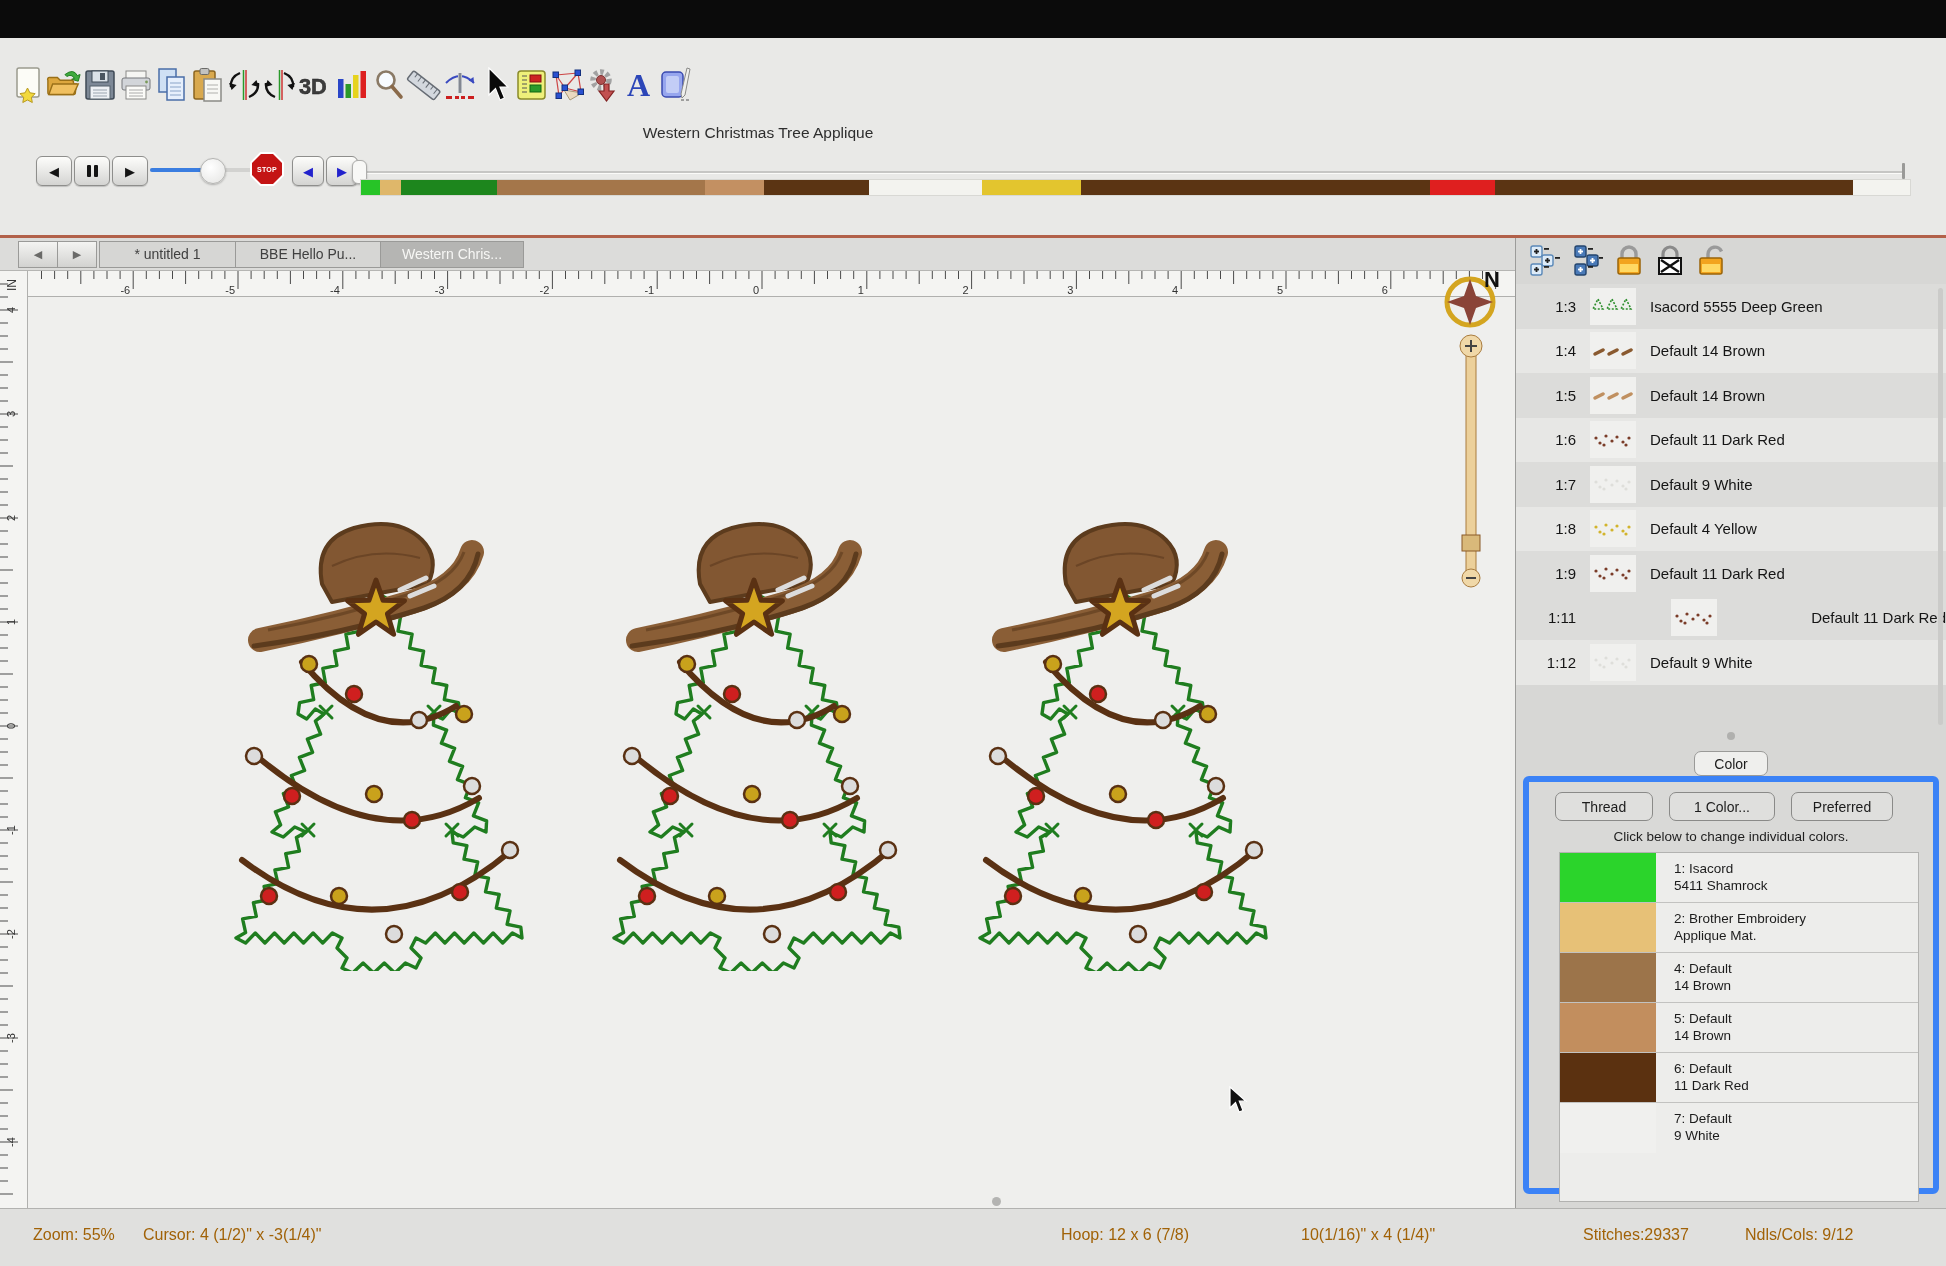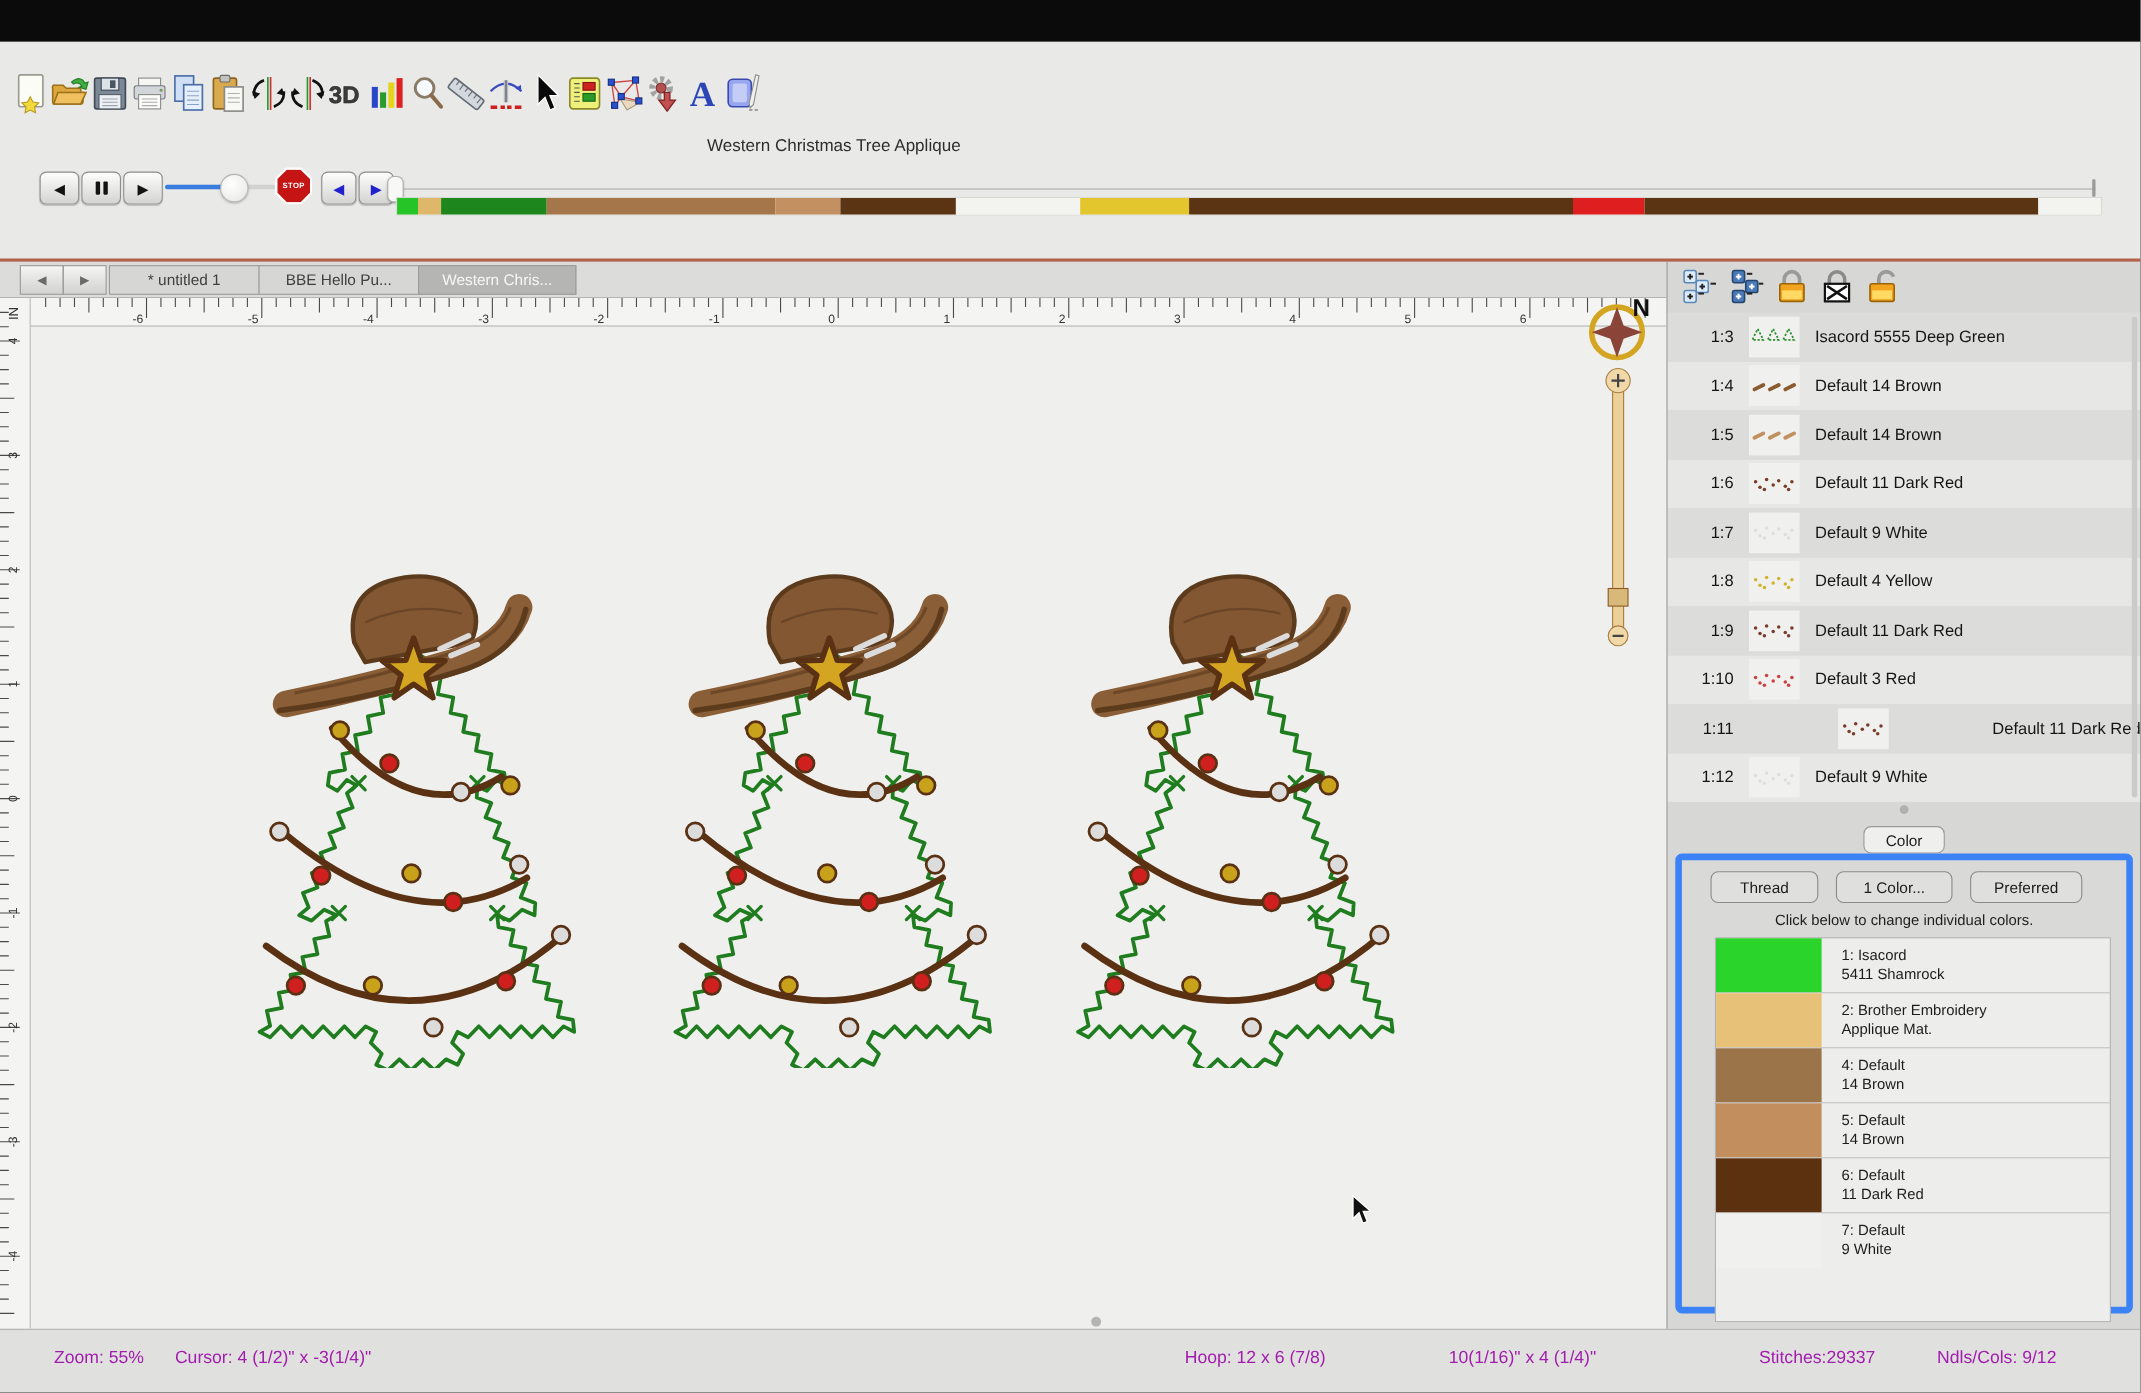--- a/index.html
+++ b/index.html
@@ -68,21 +68,21 @@
          font-size:14px;color:#1c1c1c;display:flex;align-items:center;justify-content:center;}
   #cp-hint{position:absolute;left:0;right:0;top:47px;text-align:center;font-size:13.5px;color:#1e1e1e;}
   #color-list{position:absolute;left:30px;top:70px;width:360px;height:350px;background:#ededeb;
               border:1px solid #b2b2b0;box-sizing:border-box;}
   .crow{height:50px;display:flex;border-bottom:1px solid #c2c2c0;box-sizing:border-box;}
   .crow:last-child{border-bottom:none;}
   .crow .sw{width:96px;height:100%;}
   .crow .ct{padding:7px 0 0 18px;font-size:13.5px;line-height:17px;color:#1c1c1c;}
   
   #statusbar{position:absolute;left:0;top:1208px;width:1946px;height:58px;background:#e0e0de;border-top:1px solid #b2b2b0;box-sizing:border-box;}
-  #statusbar span{position:absolute;top:17px;font-size:16px;color:#a21caf;white-space:pre;margin-left:16px;}
+  #statusbar span{position:absolute;top:17px;font-size:16px;color:#a16207;white-space:pre;}
 </style>
 </head>
 <body>
 
 <div id="app">
 
   <div id="menubar"></div>
 
   <div id="topchrome">
     <div id="toolbar-icons">
@@ -799,37 +799,20 @@
                 <circle cx="22" cy="11" r="1.6" fill="#7a3c28"></circle>
                 <circle cx="27" cy="7" r="1.6" fill="#7a3c28"></circle>
                 <circle cx="33" cy="12" r="1.6" fill="#7a3c28"></circle>
                 <circle cx="39" cy="8" r="1.6" fill="#7a3c28"></circle>
                 <circle cx="14" cy="15" r="1.6" fill="#7a3c28"></circle>
                 <circle cx="36" cy="15" r="1.6" fill="#7a3c28"></circle>
               </svg>
             </div>
             <span class="lbl">Default 11 Dark Red</span>
           </div>
-          <div class="trow" style="background: rgb(231, 231, 229);">
-            <span class="pos">1:10</span>
-            <div class="thumbbox">
-              <svg width="46" height="20" viewBox="0 0 46 20">
-                <circle cx="6" cy="8" r="1.6" fill="#cc4040"></circle>
-                <circle cx="10" cy="13" r="1.6" fill="#cc4040"></circle>
-                <circle cx="16" cy="6" r="1.6" fill="#cc4040"></circle>
-                <circle cx="22" cy="11" r="1.6" fill="#cc4040"></circle>
-                <circle cx="27" cy="7" r="1.6" fill="#cc4040"></circle>
-                <circle cx="33" cy="12" r="1.6" fill="#cc4040"></circle>
-                <circle cx="39" cy="8" r="1.6" fill="#cc4040"></circle>
-                <circle cx="14" cy="15" r="1.6" fill="#cc4040"></circle>
-                <circle cx="36" cy="15" r="1.6" fill="#cc4040"></circle>
-              </svg>
-            </div>
-            <span class="lbl">Default 3 Red</span>
-          </div>
           <div class="trow" style="background: rgb(220, 220, 218); justify-content: space-between;">
             <span class="pos">1:11</span>
             <div class="thumbbox">
               <svg width="46" height="20" viewBox="0 0 46 20">
                 <circle cx="6" cy="8" r="1.6" fill="#7a3c28"></circle>
                 <circle cx="10" cy="13" r="1.6" fill="#7a3c28"></circle>
                 <circle cx="16" cy="6" r="1.6" fill="#7a3c28"></circle>
                 <circle cx="22" cy="11" r="1.6" fill="#7a3c28"></circle>
                 <circle cx="27" cy="7" r="1.6" fill="#7a3c28"></circle>
                 <circle cx="33" cy="12" r="1.6" fill="#7a3c28"></circle>

